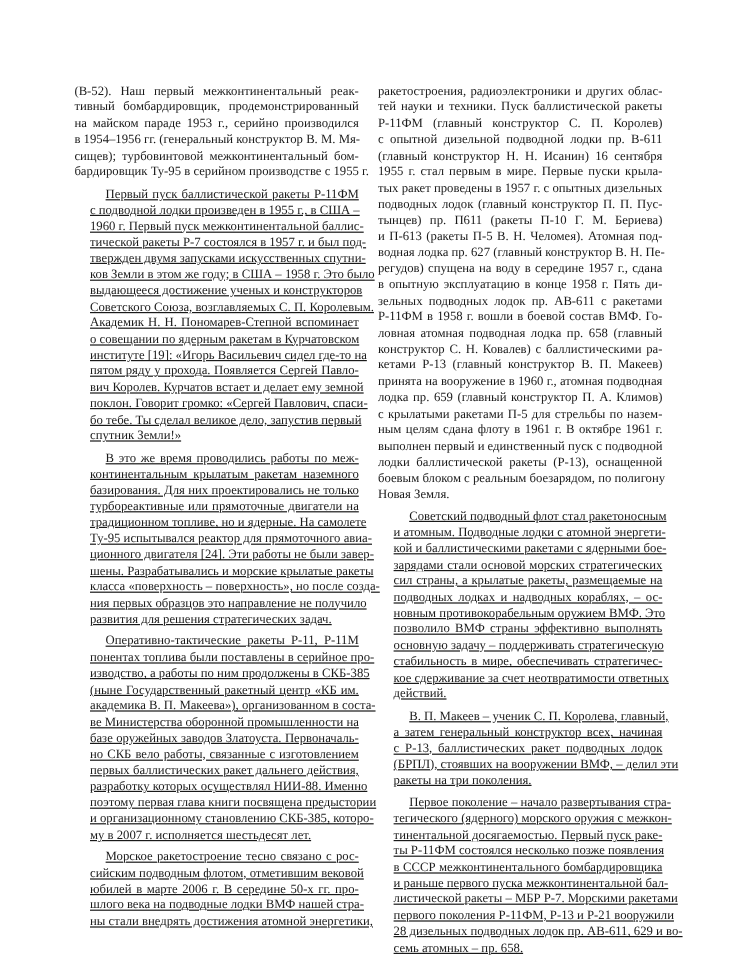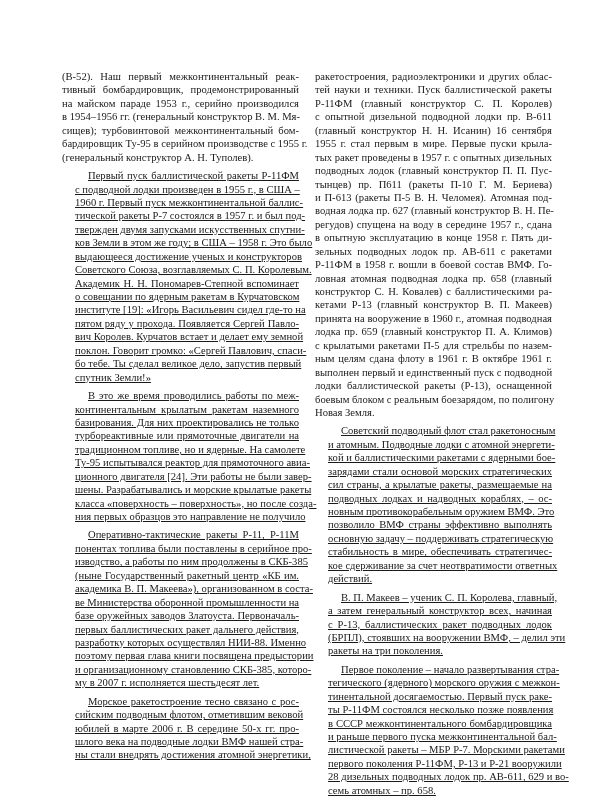--- a/index.html
+++ b/index.html
@@ -64,21 +64,20 @@
 
 <div class="page">
   <div class="column col-left" id="col-0">
       <div class="para">
         <span class="line">(В-52). Наш первый межконтинентальный реак-</span>
         <span class="line">тивный бомбардировщик, продемонстрированный</span>
         <span class="line">на майском параде 1953 г., серийно производился</span>
         <span class="line">в 1954–1956 гг. (генеральный конструктор В. М. Мя-</span>
         <span class="line">сищев); турбовинтовой межконтинентальный бом-</span>
         <span class="line">бардировщик Ту-95 в серийном производстве с 1955 г.</span>
-        <span class="line last">(генеральный конструктор А. Н. Туполев).</span>
       </div>
       <div class="para gap indent">
         <span class="line first">Первый пуск баллистической ракеты Р-11ФМ</span>
         <span class="line">с подводной лодки произведен в 1955 г., в США –</span>
         <span class="line">1960 г. Первый пуск межконтинентальной баллис-</span>
         <span class="line">тической ракеты Р-7 состоялся в 1957 г. и был под-</span>
         <span class="line">твержден двумя запусками искусственных спутни-</span>
         <span class="line">ков Земли в этом же году; в США – 1958 г. Это было</span>
         <span class="line">выдающееся достижение ученых и конструкторов</span>
         <span class="line">Советского Союза, возглавляемых С. П. Королевым.</span>
@@ -95,29 +94,31 @@
         <span class="line first">В это же время проводились работы по меж-</span>
         <span class="line">континентальным крылатым ракетам наземного</span>
         <span class="line">базирования. Для них проектировались не только</span>
         <span class="line">турбореактивные или прямоточные двигатели на</span>
         <span class="line">традиционном топливе, но и ядерные. На самолете</span>
         <span class="line">Ту-95 испытывался реактор для прямоточного авиа-</span>
         <span class="line">ционного двигателя [24]. Эти работы не были завер-</span>
         <span class="line">шены. Разрабатывались и морские крылатые ракеты</span>
         <span class="line">класса «поверхность – поверхность», но после созда-</span>
         <span class="line">ния первых образцов это направление не получило</span>
+        <span class="line last">развития для решения стратегических задач.</span>
       </div>
       <div class="para gap indent">
         <span class="line first">Оперативно-тактические ракеты Р-11, Р-11М</span>
         <span class="line">понентах топлива были поставлены в серийное про-</span>
         <span class="line">изводство, а работы по ним продолжены в СКБ-385</span>
         <span class="line">(ныне Государственный ракетный центр «КБ им.</span>
         <span class="line">академика В. П. Макеева»), организованном в соста-</span>
         <span class="line">ве Министерства оборонной промышленности на</span>
         <span class="line">базе оружейных заводов Златоуста. Первоначаль-</span>
+        <span class="line">но СКБ вело работы, связанные с изготовлением</span>
         <span class="line">первых баллистических ракет дальнего действия,</span>
         <span class="line">разработку которых осуществлял НИИ-88. Именно</span>
         <span class="line">поэтому первая глава книги посвящена предыстории</span>
         <span class="line">и организационному становлению СКБ-385, которо-</span>
         <span class="line last">му в 2007 г. исполняется шестьдесят лет.</span>
       </div>
       <div class="para gap indent">
         <span class="line first">Морское ракетостроение тесно связано с рос-</span>
         <span class="line">сийским подводным флотом, отметившим вековой</span>
         <span class="line">юбилей в марте 2006 г. В середине 50-х гг. про-</span>

